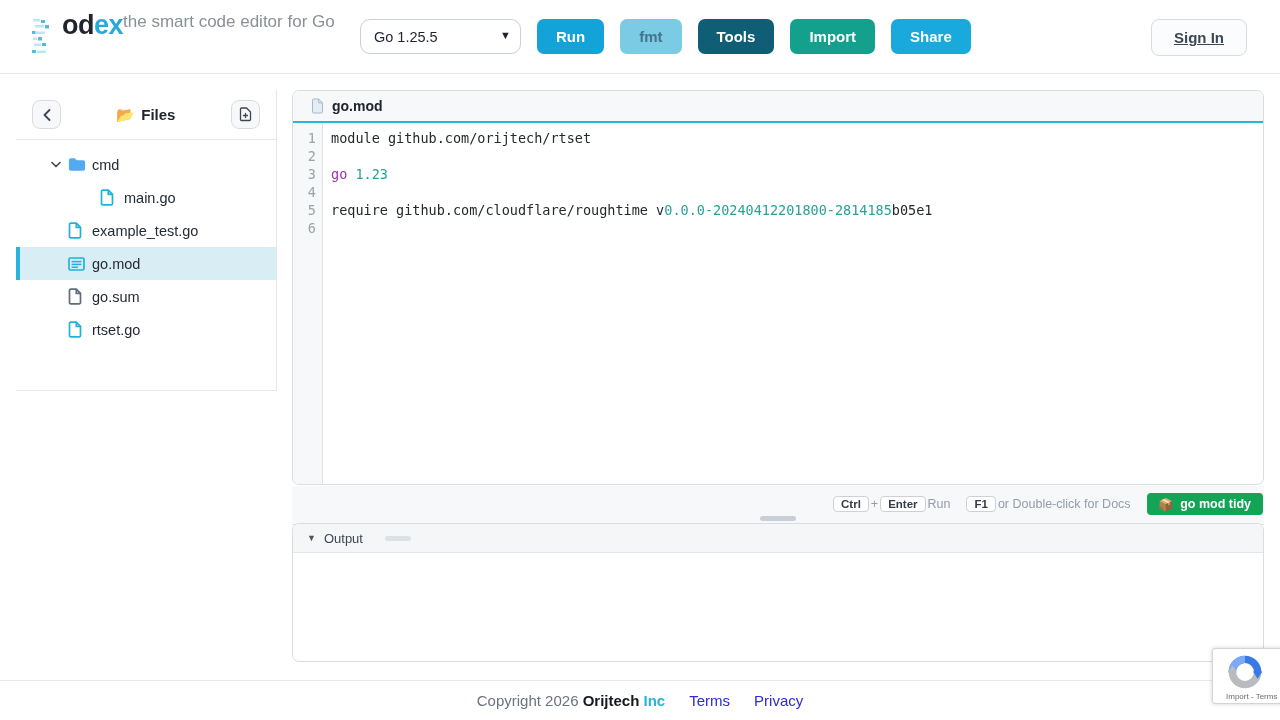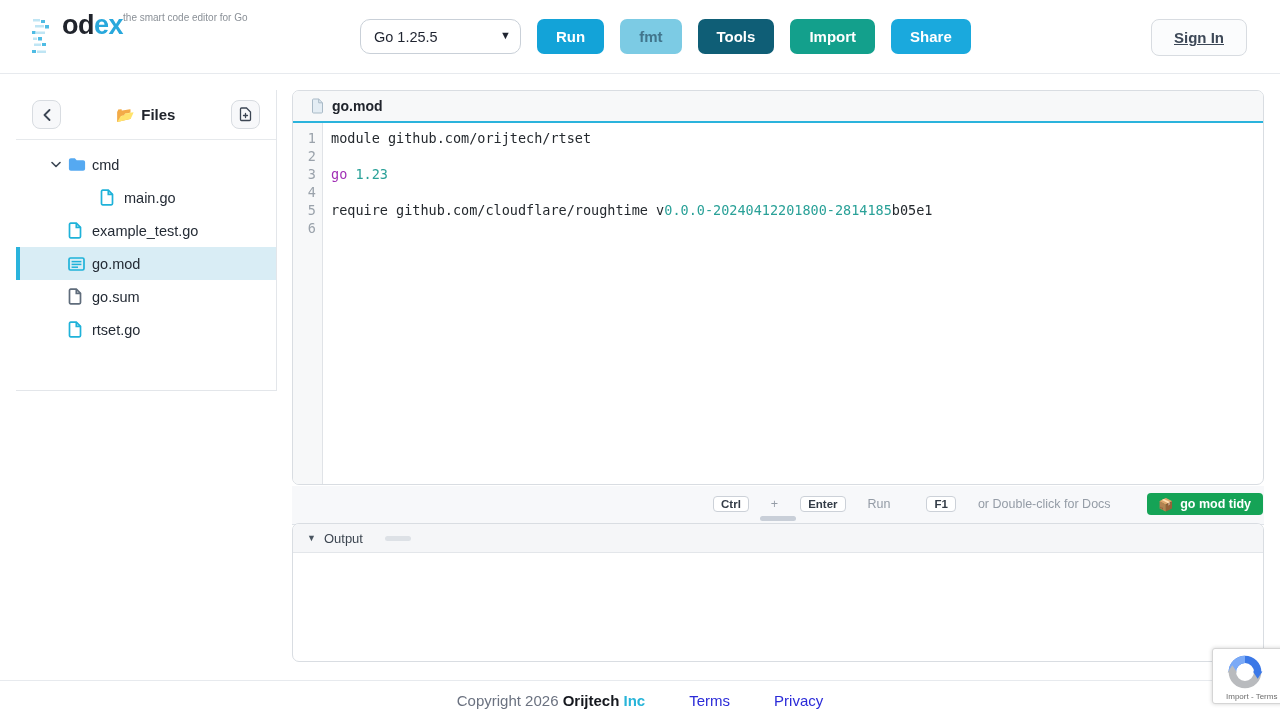--- a/index.html
+++ b/index.html
@@ -8,21 +8,21 @@
   .app { position:relative; width:1280px; height:720px; background:#fff; overflow:hidden; }
 
   
   .topbar { position:absolute; left:0; top:0; width:1280px; height:74px; background:#fff;
             border-bottom:1px solid #e7eaee; display:flex; align-items:center; }
   .logo-group { display:flex; align-items:flex-start; margin-left:30px; gap:10px; width:330px; }
   .logo-mark { margin-top:6px; }
   .logo-texts { display:flex; flex-direction:row; }
   .logo-word { font-size:27px; font-weight:800; letter-spacing:-0.5px; line-height:28px; color:#20242c; }
   .logo-word .accent { color:#29a8dc; }
-  .tagline { font-size:10px; color:#8a9097; margin-top:1px; }
+  .tagline { font-size:17px; color:#8a9097; margin-top:1px; }
 
   .topbar-center { display:flex; align-items:center; gap:16px; }
   .select-wrap { position:relative; width:161px; height:35px; }
   .select-wrap select { width:100%; height:100%; appearance:none; -webkit-appearance:none;
       border:1px solid #c9d0d8; border-radius:10px; background:#fff; padding:0 28px 0 13px;
       font-size:14.5px; color:#1f2430; font-family:"Liberation Sans",sans-serif; }
   .select-chev { position:absolute; right:10px; top:10px; pointer-events:none; font-size:11px; color:#1f2430; }
 
   .hbtn { height:35px; padding:0 19px; border:none; border-radius:7px; font-size:15px; font-weight:600;
           color:#fff; cursor:pointer; font-family:"Liberation Sans",sans-serif; }
@@ -63,21 +63,21 @@
             padding:6px 6px 0 0; text-align:right;
             font:13.5px/18px "DejaVu Sans Mono", monospace; color:#9aa2ab; }
   .code { flex:1; padding:6px 0 0 8px; font:13.5px/18px "DejaVu Sans Mono", monospace; color:#24292e;
           white-space:pre; }
   .code .keyword { color:#a12fb5; }
   .code .number  { color:#2aa198; }
 
   
   .statusbar { position:absolute; left:292px; top:486px; width:972px; height:39px; background:#f7f8fa;
                border-bottom:1px solid #dfe3e8; display:flex; align-items:center; justify-content:flex-end;
-               gap:22px; padding:0 1px 2px 0; }
+               gap:2px; padding:0 1px 2px 0; }
   .kbd { background:#fff; border:1px solid #ccd1d8; border-radius:4px; padding:1px 7px;
          font-size:11.5px; font-weight:700; color:#333c47; }
   .hint { font-size:12.5px; color:#949ca6; }
   .hint.sp { margin-right:14px; }
   .tidy-btn { display:flex; align-items:center; gap:6px; background:#15a356; color:#fff; border:none;
               border-radius:4px; height:22px; padding:0 12px; font-size:12.5px; font-weight:600;
               cursor:pointer; font-family:"Liberation Sans",sans-serif; }
 
   
   .divider { position:absolute; left:292px; top:514px; width:972px; height:8px;
@@ -90,21 +90,21 @@
   .output-head { height:29px; background:#f5f6f8; border-bottom:1px solid #e3e6ea;
                  display:flex; align-items:center; gap:8px; padding:0 14px; }
   .output-tri { font-size:9px; color:#4a5560; }
   .output-title { font-size:13px; color:#3d4651; }
   .output-pill { width:26px; height:5px; background:#dde1e6; border-radius:3px; margin-left:14px; }
   .output-body { padding:14px 16px; font:13.5px "DejaVu Sans Mono", monospace; color:#24292e; }
 
   
   .footer { position:absolute; left:0; top:680px; width:1280px; height:40px; background:#fff;
             border-top:1px solid #e7eaee; display:flex; align-items:center; justify-content:center;
-            gap:44px; font-size:15px; }
+            gap:24px; font-size:15px; }
   .copy { color:#6b7280; }
   .copy b { color:#15181e; }
   .copy .inc { color:#29b5d9; font-weight:700; }
   .flink { color:#2b2bd8; text-decoration:none; cursor:pointer; }
 
   
   .recaptcha { position:absolute; left:1212px; top:648px; width:86px; height:56px; background:#fff;
                border:1px solid #d5d5d5; border-radius:3px; box-shadow:0 0 4px rgba(0,0,0,.18);
                display:flex; flex-direction:column; align-items:flex-start; padding:4px 0 0 13px; }
   .recaptcha-label { font-size:8px; color:#6d6d6d; margin-top:1px; }

